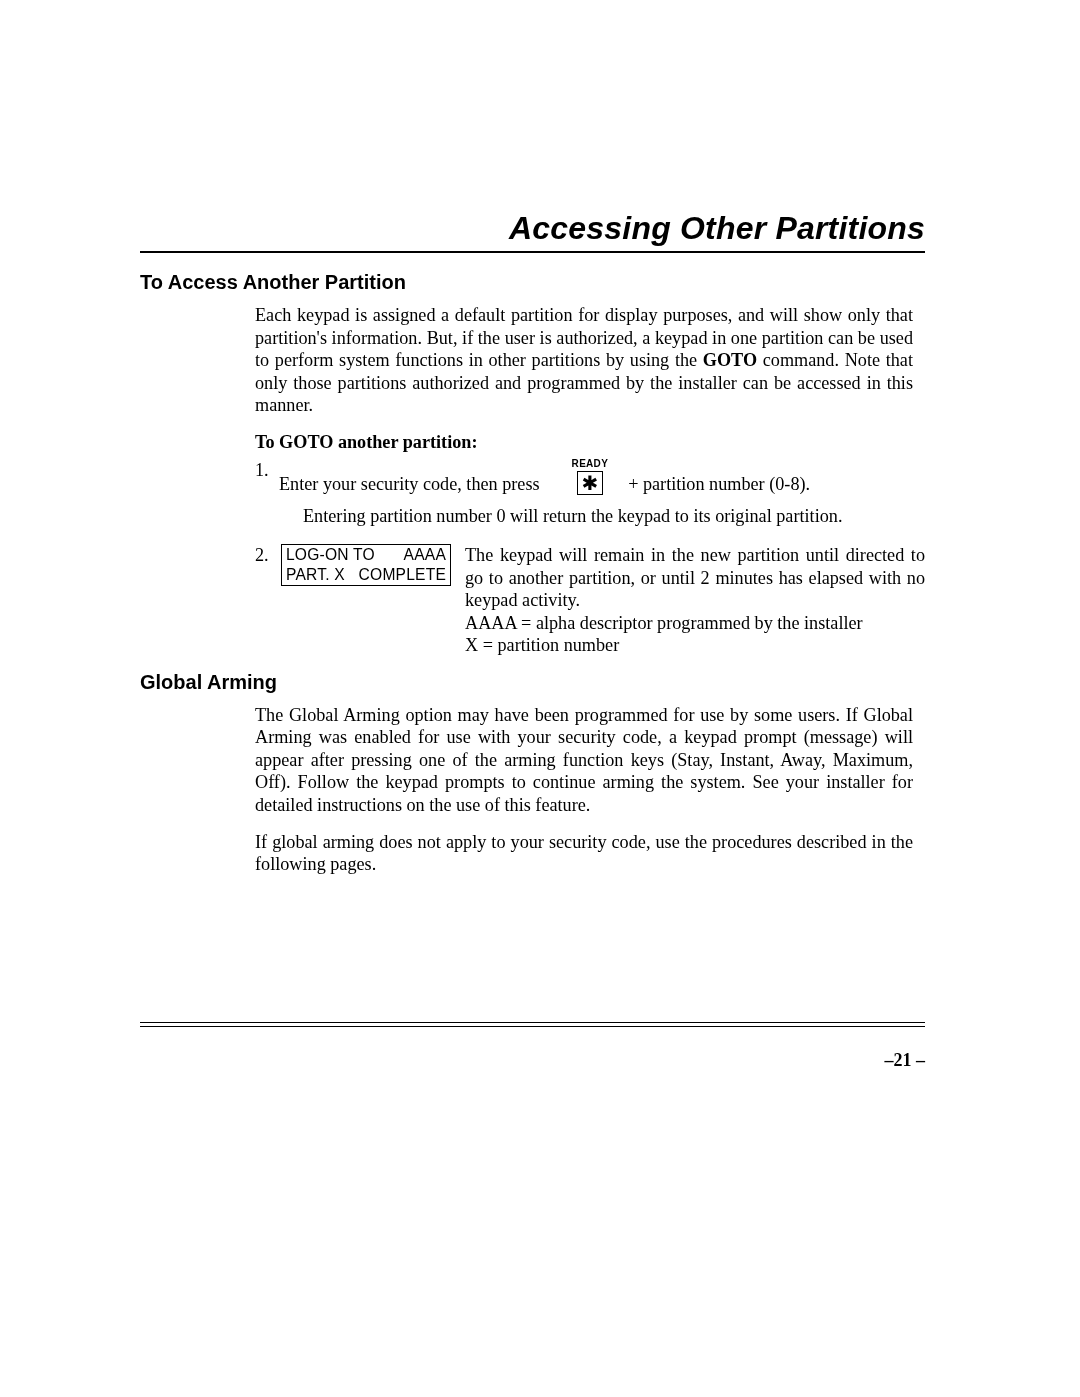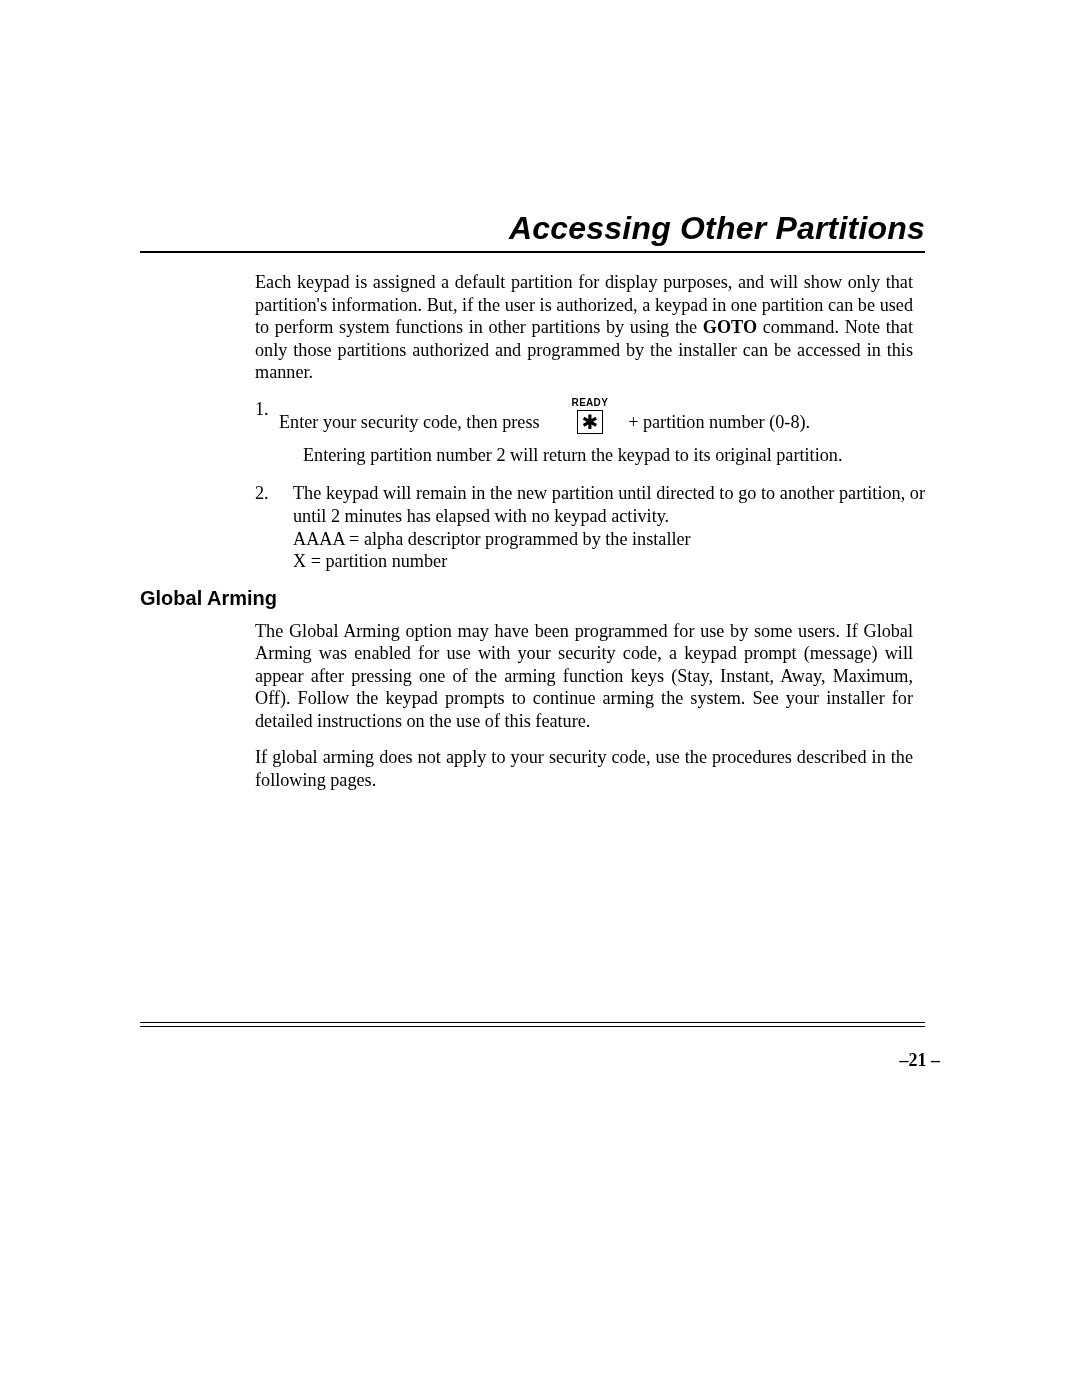--- a/index.html
+++ b/index.html
@@ -151,63 +151,77 @@
   }
   .dbl {
     border: 0;
     border-top: 1px solid #000;
     margin: 0;
   }
   .dbl.gap { margin-top: 3px; }
 
   .page-num {
     position: absolute;
-    right: 120px;
+    right: 135px;
     top: 1050px;
     font-family: "Bookman Old Style", "Century Schoolbook", serif;
     font-weight: 700;
     font-size: 18px;
   }
   .b { font-weight: 700; }
 </style>
 </head>
 <body>
 
 <div class="page">
 
   <h1 class="title">Accessing Other Partitions</h1>
   <hr class="title-rule">
 
+  <div class="section-heading">To Access Another Partition</div>
 
   <div class="body indent">
     <p class="para just">
       <span>Each keypad is assigned a default partition for display purposes, and will show only that partition's information. But, if the user is authorized, a keypad in one partition can be used to perform system functions in other partitions by using the </span><span class="b">GOTO</span><span> command. Note that only those partitions authorized and programmed by the installer can be accessed in this manner.</span>
     </p>
 
+    <div class="subheading">To GOTO another partition:</div>
 
     <div class="ol">
 
       <div class="li">
         <div class="num">1.</div>
         <div class="content">
           <div class="step1-line">
             <span class="step1-text1">Enter your security code, then press</span>
             <span class="keywrap">
               <span class="keylabel">READY</span>
               <span class="keybox">✱</span>
             </span>
             <span class="step1-text2">+ partition number (0-8).</span>
           </div>
-          <div class="partzero">Entering partition number 2 will return the keypad to its original partition.</div>
+          <div class="partzero">Entering partition number 0 will return the keypad to its original partition.</div>
         </div>
       </div>
 
       <div class="li">
         <div class="num">2.</div>
         <div class="content step2row">
+          <div class="lcdwrap">
+            <div class="lcd">
+              <div class="row">
+                <span>LOG-ON TO</span>
+                <span>AAAA</span>
+              </div>
+              <div class="row">
+                <span>PART. X</span>
+                <span>COMPLETE</span>
+              </div>
+            </div>
+          </div>
           <div class="step2text">
             <p>The keypad will remain in the new partition until directed to go to another partition, or until 2 minutes has elapsed with no keypad activity.</p>
             <p>AAAA = alpha descriptor programmed by the installer</p>
             <p>X = partition number</p>
           </div>
         </div>
       </div>
     </div>
   </div>
 

